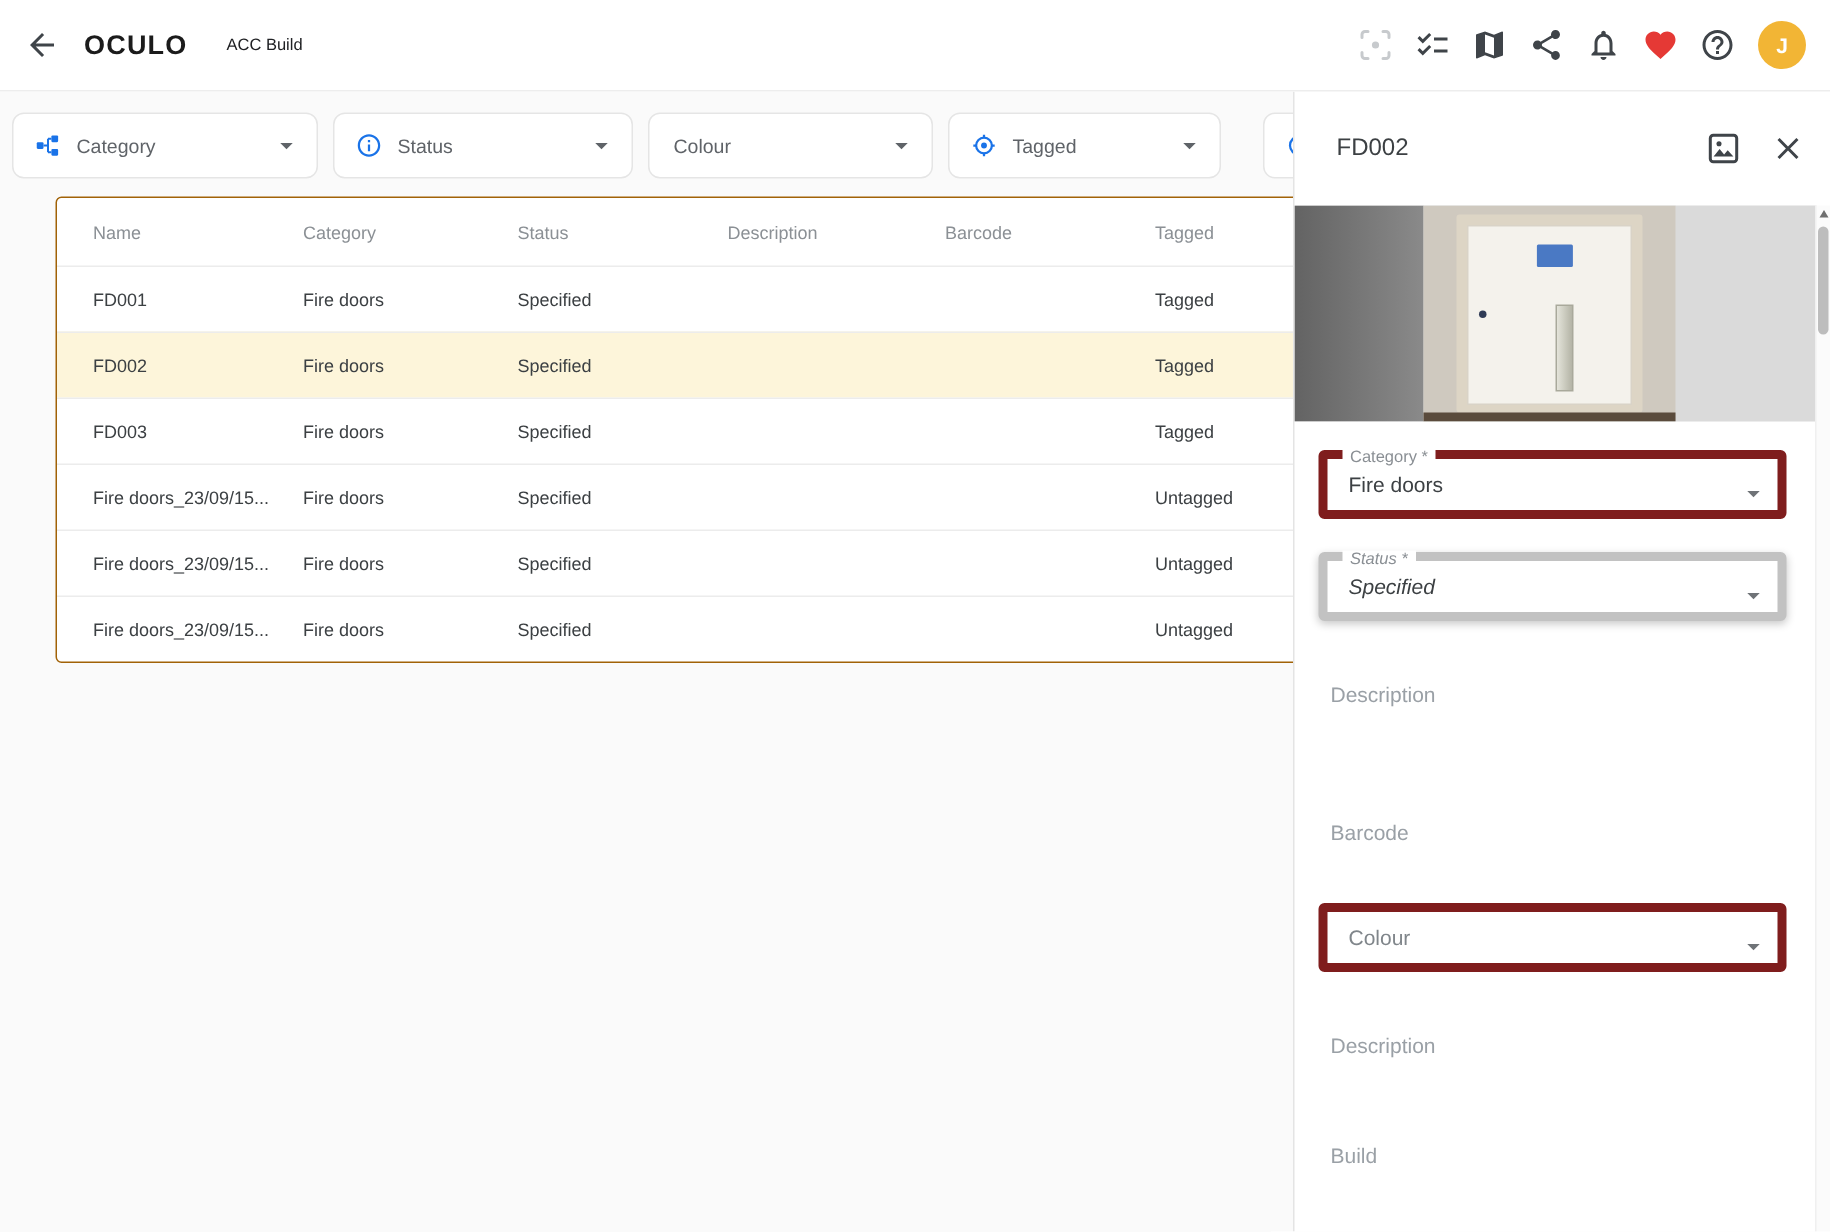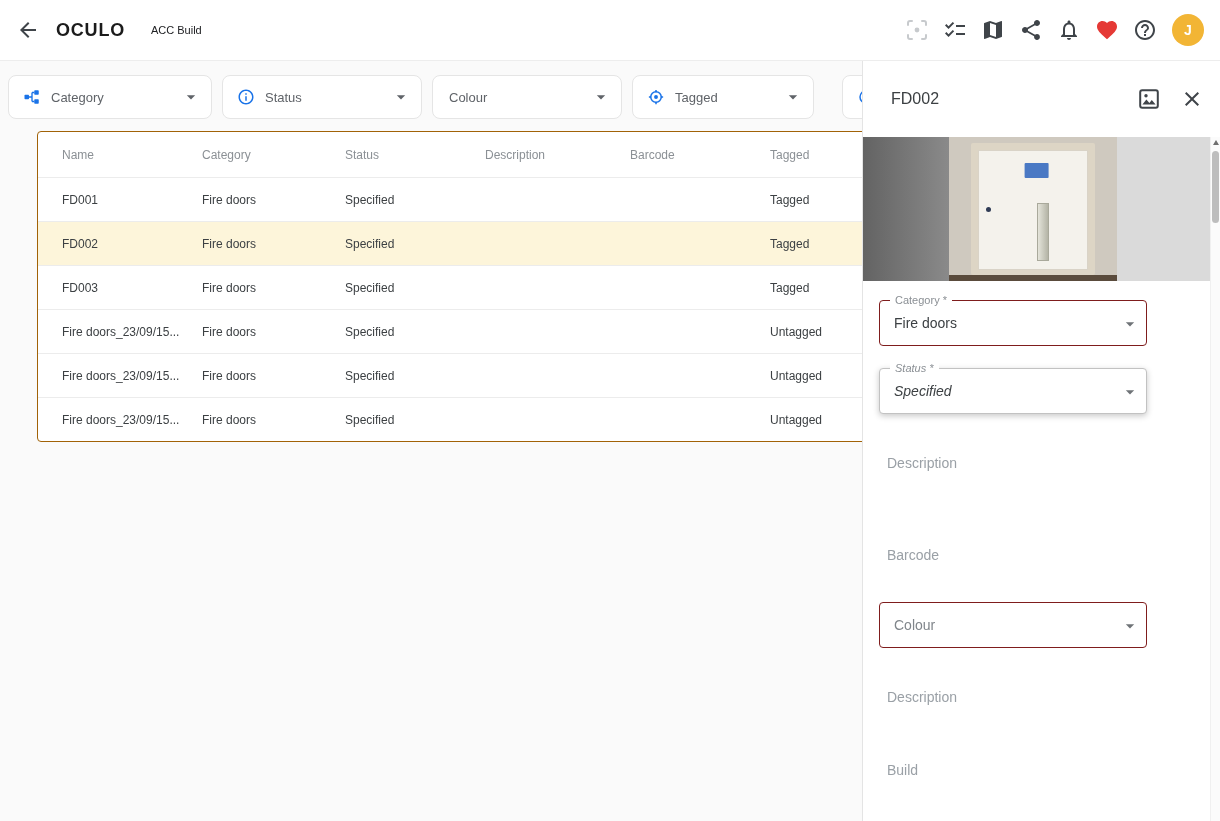--- a/index.html
+++ b/index.html
@@ -56,22 +56,22 @@
   .door-photo { position:absolute; left:86px; top:0; width:168px; height:144px; background:#cfc9bf; }
   .door-frame { position:absolute; left:22px; right:22px; top:6px; bottom:6px; background:#ddd5c5; border-radius:2px; }
   .door-leaf { position:absolute; left:7px; right:7px; top:7px; bottom:5px; background:#f4f2ec; border:1px solid #d9d3c7; }
   .notice-sign { position:absolute; top:12px; left:50%; transform:translateX(-35%); width:24px; height:15px;
                  background:#4a79c4; border-radius:1px; }
   .peephole { position:absolute; top:56px; left:7px; width:5px; height:5px; border-radius:50%; background:#2f3b55; }
   .kick-plate { position:absolute; bottom:8px; left:54%; width:12px; height:58px;
                 background:linear-gradient(90deg,#e4e4da,#b4b4a6); border:1px solid #a9a99b; }
   .floor-strip { position:absolute; bottom:0; left:0; right:0; height:6px; background:#5a4b3c; }
 
-  .sel { position:absolute; left:16px; width:268px; height:46px; background:#fff;
-         border:1px solid #7f1d1d; border-radius:4px; display:flex; align-items:center; cursor:pointer; }
+  .sel { position:absolute; left:16px; width:312px; height:46px; background:#fff;
+         border:6px solid #7f1d1d; border-radius:4px; display:flex; align-items:center; cursor:pointer; }
   .sel .float-lbl { position:absolute; top:-7px; left:10px; background:#fff; padding:0 5px;
                     font-size:11px; color:#8a8f94; }
   .sel .sel-value { font-size:14px; color:#3c4043; margin-left:14px; }
   .sel .sel-placeholder { font-size:14px; color:#80868b; margin-left:14px; }
   .sel .chev { position:absolute; right:6px; top:13px; }
   .sel.elevated { border-color:#c2c2c2; box-shadow:0 2px 6px rgba(0,0,0,.22);font-style:italic; }
   .f-category { top:239px; } .f-status { top:307px; } .f-colour { top:541px; }
   .plain-lbl { position:absolute; left:24px; font-size:14px; color:#9aa0a6; cursor:text; }
   .lbl-description { top:394px; } .lbl-barcode { top:486px; }
   .lbl-manufacturer { top:628px; } .lbl-model { top:701px; }

